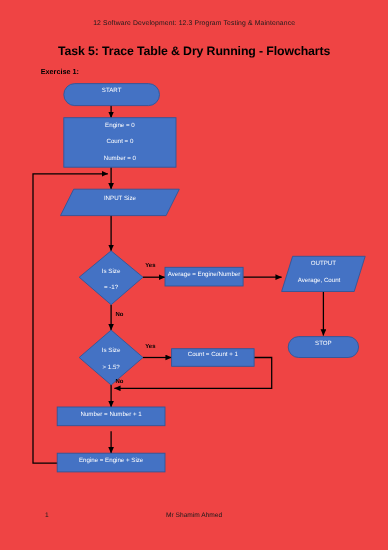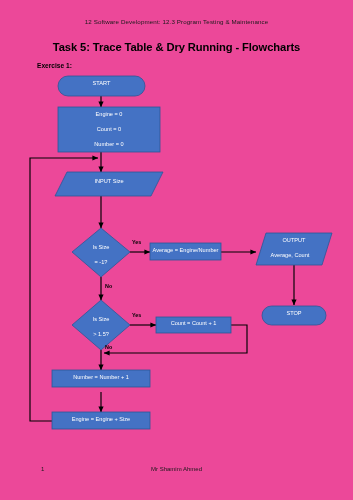--- a/index.html
+++ b/index.html
@@ -14,21 +14,21 @@
     position: relative;
     overflow: hidden;
     font-family: "Liberation Sans", sans-serif;
     color: #000000;
   }
   .page {
     position: absolute;
     left: 0; top: 0;
     width: 353px;
     height: 500px;
-    background: #ec4899;
+    background: #ef4444;
   }
 
   
   .doc-header {
     position: absolute;
     left: 0;
     top: 18px;
     width: 353px;
     text-align: center;
     font-size: 6.2px;

